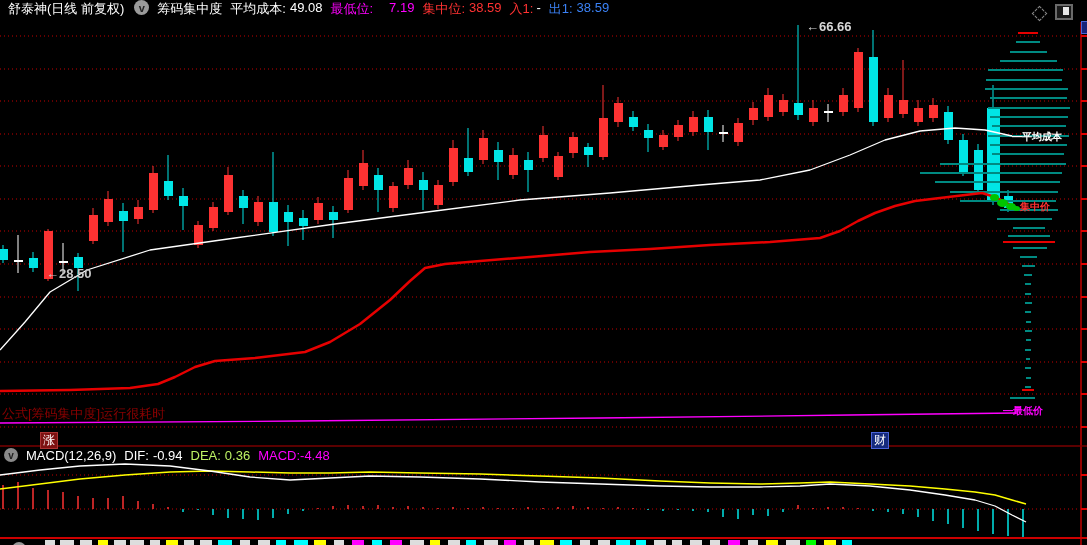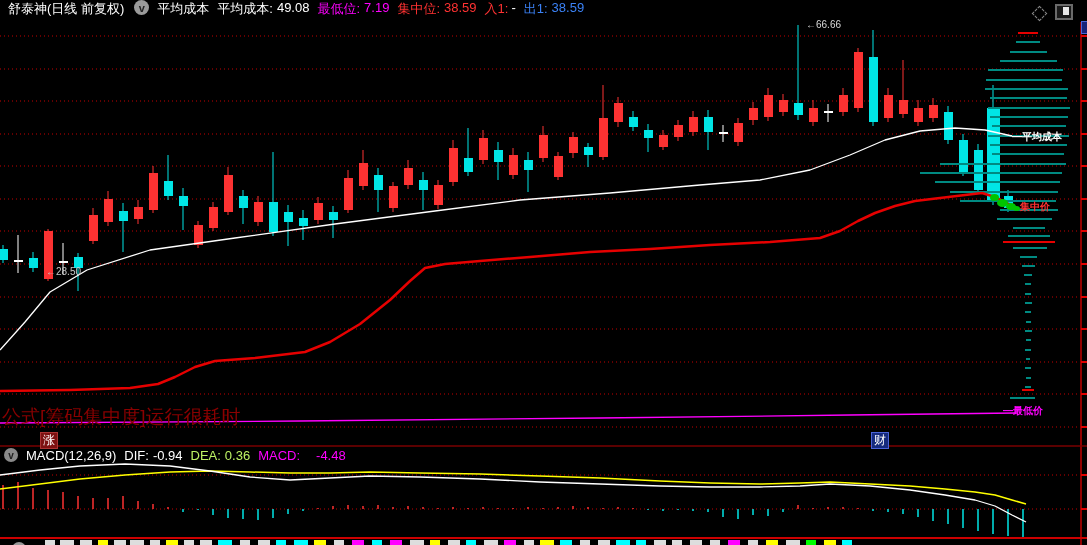--- a/index.html
+++ b/index.html
@@ -13,26 +13,26 @@
   #topbar .seg{margin-left:8px;white-space:nowrap;}
   .w{color:#ffffff;} .mg{color:#ff00ff;} .rd{color:#ff3232;} .gn{color:#3b82f6;} .yl{color:#bef264;}
   .chev{display:inline-flex;align-items:center;justify-content:center;width:15px;height:15px;border-radius:50%;
         background:#9a9a9a;color:#222;font-size:11px;font-weight:bold;margin-left:10px;}
   #winicons{position:absolute;right:14px;top:4px;z-index:7;display:flex;gap:10px;align-items:center;}
   #dia{width:9px;height:9px;border:1px dashed #8a8a8a;transform:rotate(45deg);margin-top:2px;}
   #sq{width:14px;height:12px;border:2px solid #6a6a6a;background:#1a1a1a;position:relative;}
   #sq span{position:absolute;right:2px;top:1px;width:6px;height:8px;background:#e8e8e8;display:block;}
   #bluebox{position:absolute;left:1081px;top:21px;width:6px;height:11px;background:#16227a;border:1px solid #4a63d8;z-index:7;}
   
-  .annot{color:#d8d8d8;font-size:10px;}
+  .annot{color:#d8d8d8;font-size:13px;font-weight:bold;}
   .lbl{font-size:10px;font-weight:bold;}
   .badge{font-size:12px;color:#fff;padding:1px 2px;line-height:1.05;}
   #badge-rise{background:#7e1111;border:1px solid #a33;}
   #badge-cai{background:#152a7e;border:1px solid #4a63d8;}
-  #formula-warn{color:#8b0000;font-size:19px;}
+  #formula-warn{color:#8b0000;font-size:13px;}
   #macd-head{position:absolute;left:0;top:447px;height:16px;display:flex;align-items:center;font-size:13px;z-index:6;}
   #macd-head .seg{margin-left:8px;white-space:nowrap;}
   .chev2{display:inline-flex;align-items:center;justify-content:center;width:14px;height:14px;border-radius:50%;
          background:#8a8a8a;color:#222;font-size:10px;font-weight:bold;margin-left:4px;}
 </style>
 </head>
 <body>
 
 <div id="app">
 
@@ -370,25 +370,25 @@
       <rect x="766" y="540" width="12" height="5" fill="#ff0"></rect>
       <rect x="786" y="540" width="14" height="5" fill="#ddd"></rect>
       <rect x="806" y="540" width="10" height="5" fill="#0f0"></rect>
       <rect x="824" y="540" width="12" height="5" fill="#ff0"></rect>
       <rect x="842" y="540" width="10" height="5" fill="#0ff"></rect>
     </svg>
 
   <div id="topbar">
     <span class="seg w">舒泰神(日线 前复权)</span>
     <span class="chev">v</span>
-    <span class="seg w">平均成本</span>
+    <span class="seg w">筹码集中度</span>
     <span class="seg w">平均成本:</span>
     <span class="w" style="margin-left:4px">49.08</span>
     <span class="seg mg">最低位:</span>
-    <span class="mg" style="margin-left:4px">7.19</span>
+    <span class="mg" style="margin-left:16px">7.19</span>
     <span class="seg rd">集中位:</span>
     <span class="rd" style="margin-left:4px">38.59</span>
     <span class="seg rd">入1:</span>
     <span class="w" style="margin-left:3px">-</span>
     <span class="seg gn">出1:</span>
     <span class="gn" style="margin-left:4px">38.59</span>
   </div>
   <div id="winicons">
     <div id="dia"></div>
     <div id="sq">
@@ -407,15 +407,15 @@
   <div class="ovl badge" id="badge-cai" style="left:871px;top:432px;">财</div>
 
   <div id="macd-head">
     <span class="chev2">v</span>
     <span class="seg w">MACD(12,26,9)</span>
     <span class="seg w">DIF:</span>
     <span class="w" style="margin-left:4px">-0.94</span>
     <span class="seg yl">DEA:</span>
     <span class="yl" style="margin-left:4px">0.36</span>
     <span class="seg mg">MACD:</span>
-    <span class="mg" style="margin-left:16px">-4.48</span>
+    <span class="mg" style="margin-left:0">-4.48</span>
   </div>
 </div>
 
 </body></html>

